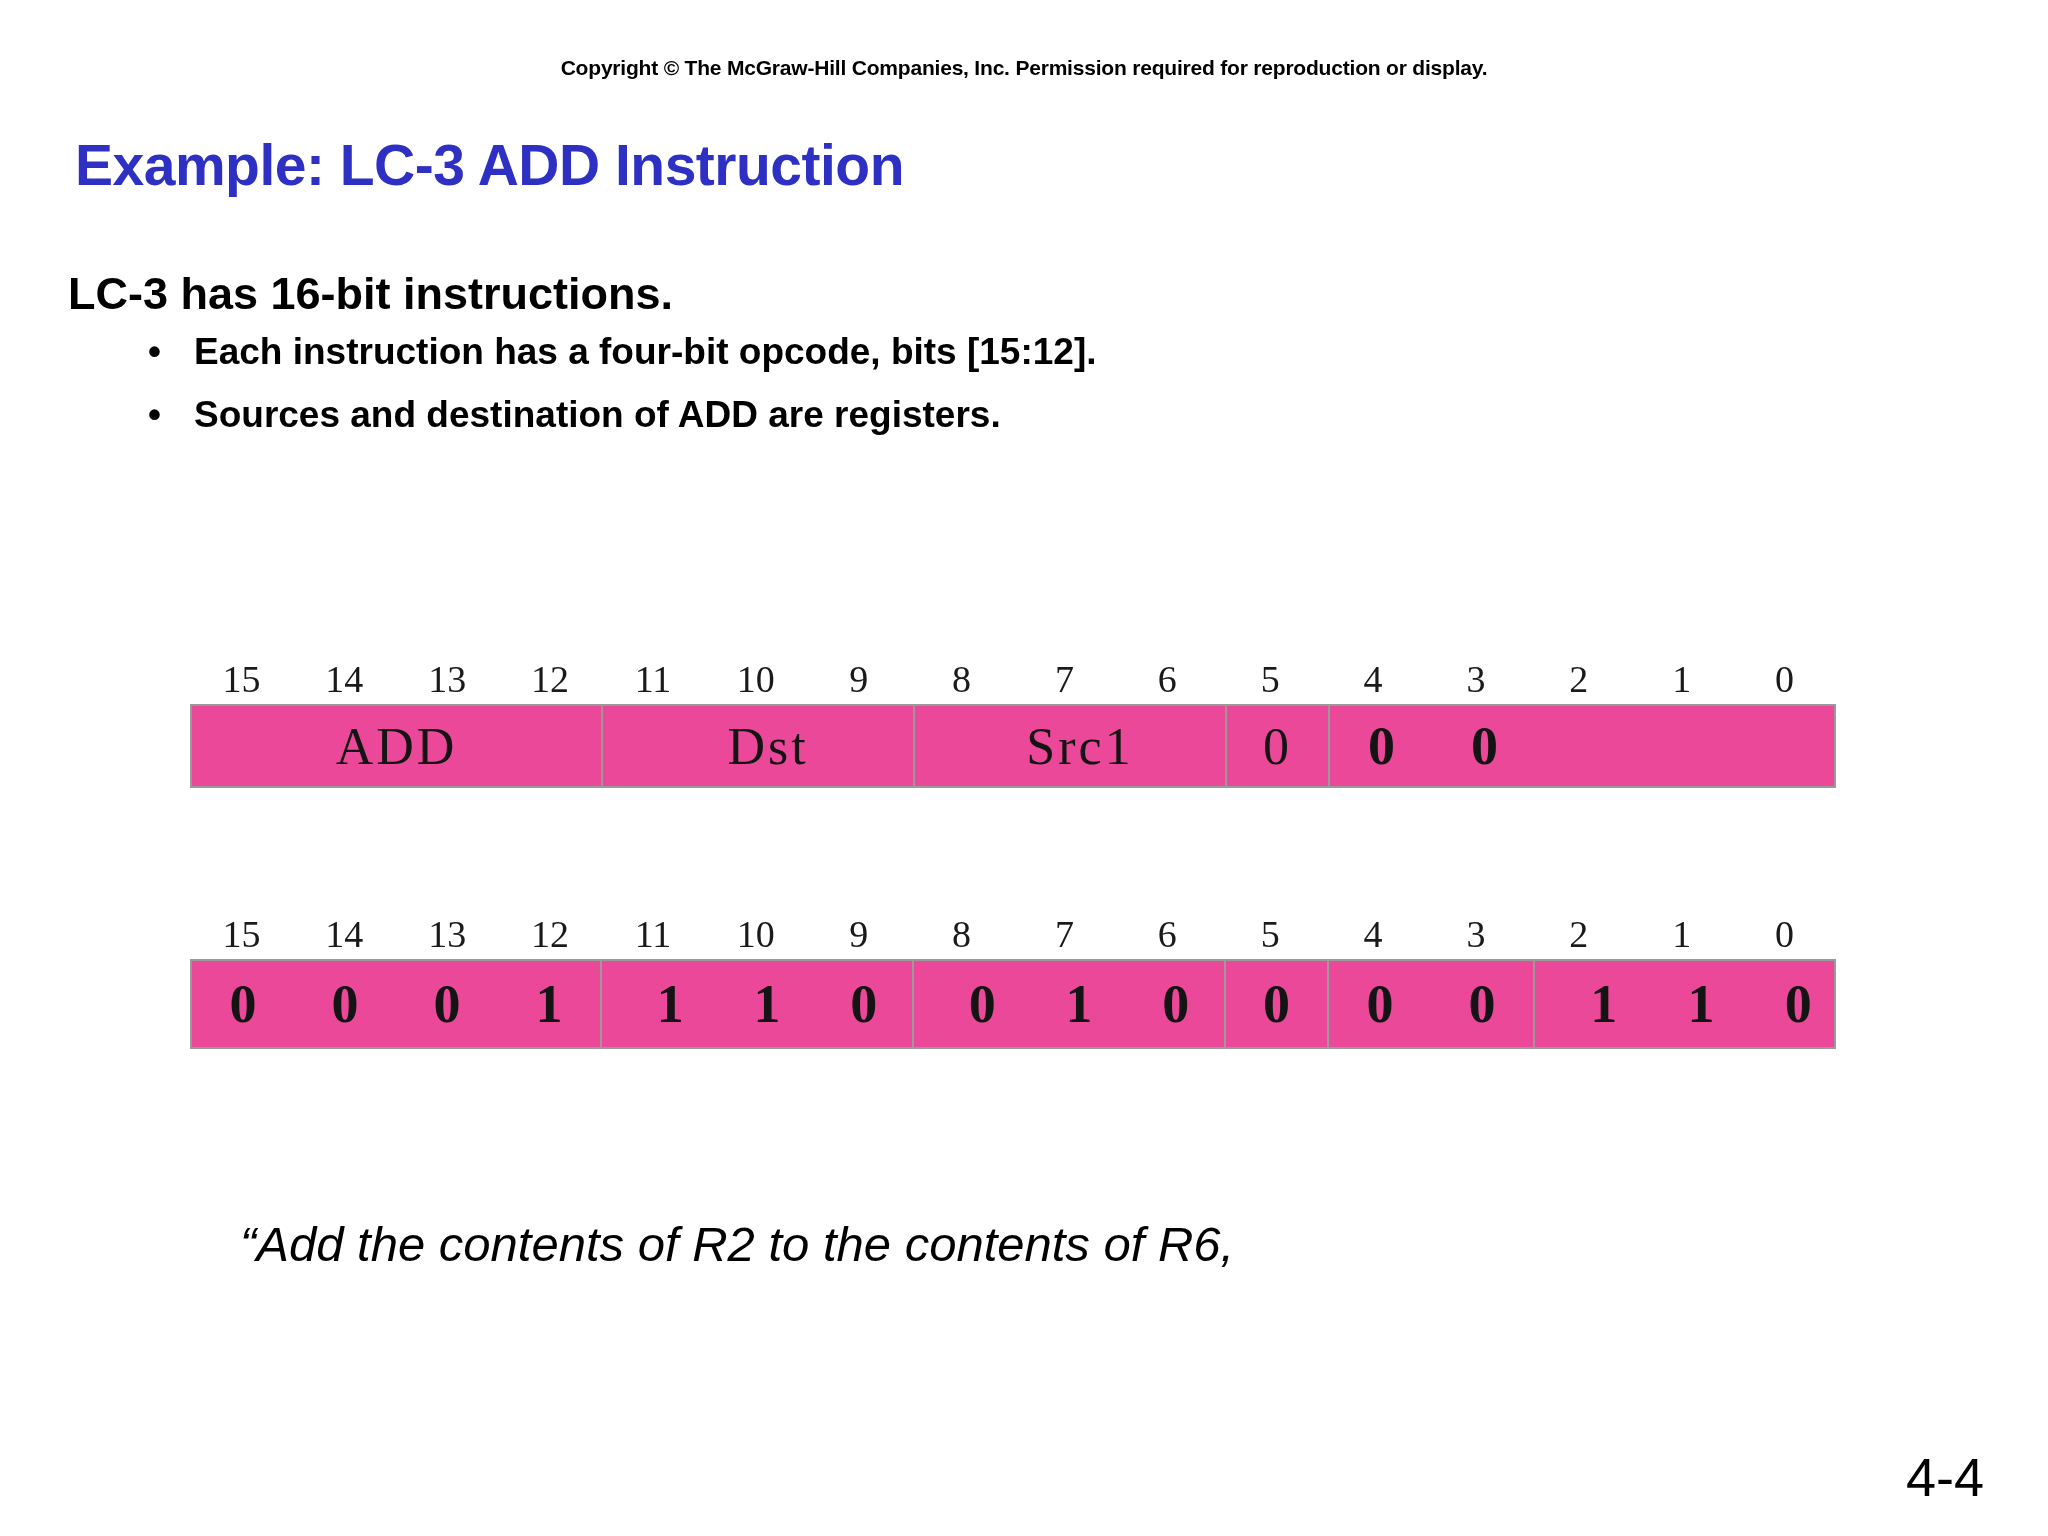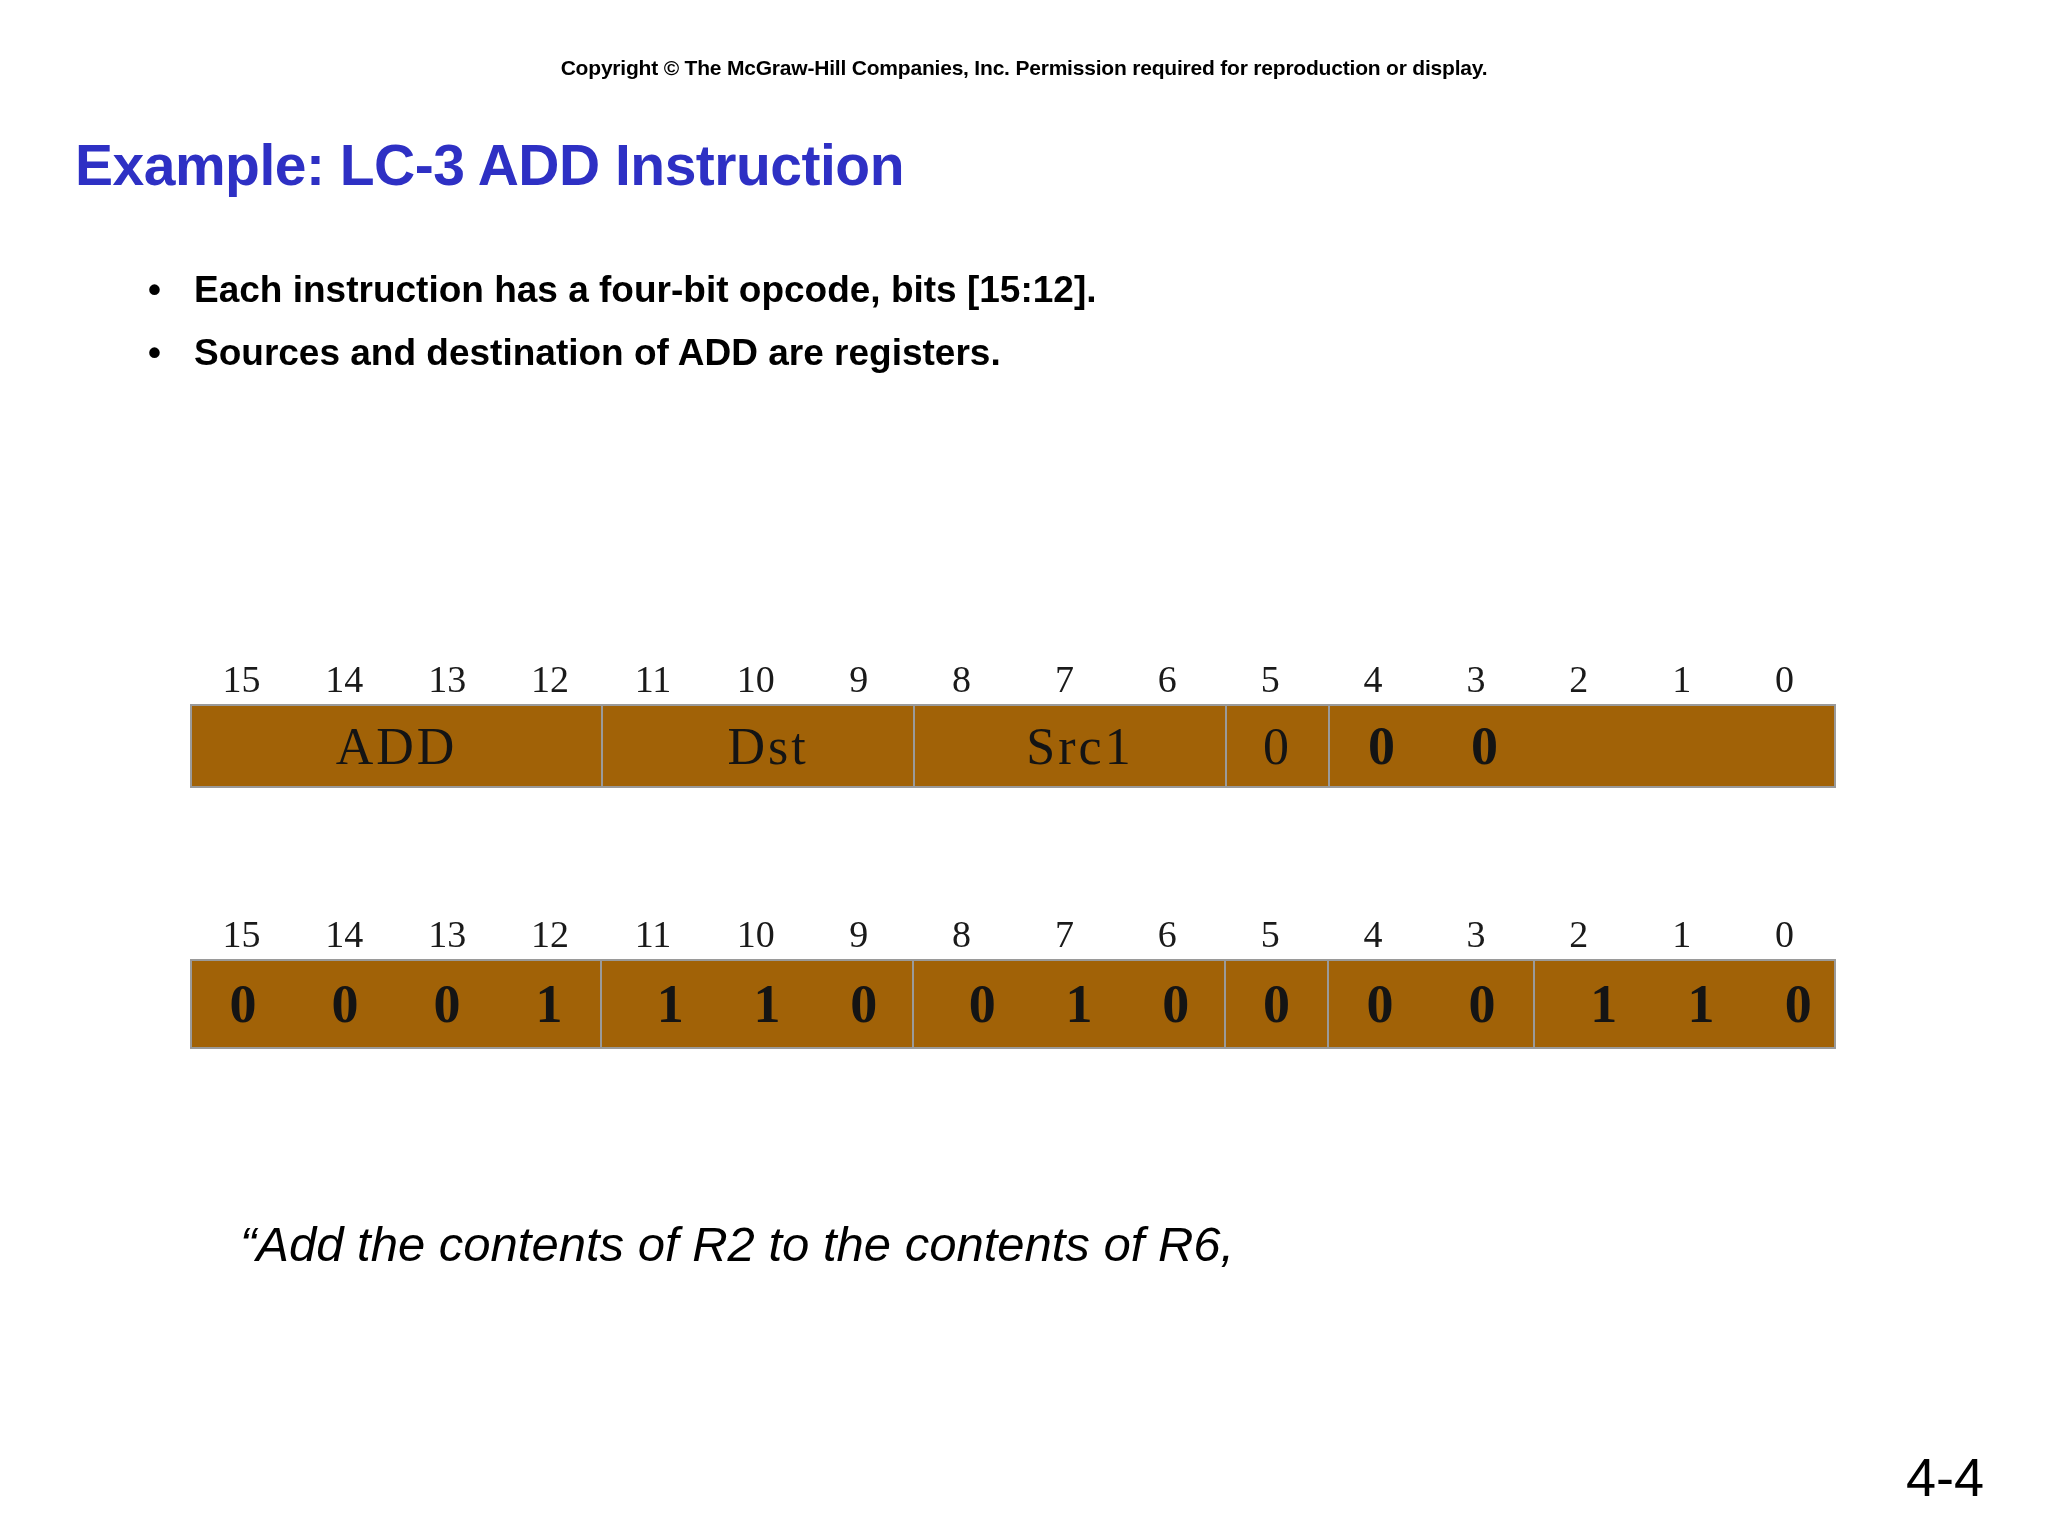--- a/index.html
+++ b/index.html
@@ -105,21 +105,21 @@
     text-align: center;
     line-height: 1;
   }
 
   .field-row {
     display: flex;
     width: 1646px;
     border: 2px solid #9a9a9a;
     border-right: 2px solid #9a9a9a;
     box-sizing: border-box;
-    background: #a16207;
+    background: #ec4899;
     height: 84px;
   }
   .field-row.tall { height: 90px; }
   .field {
     border-right: 2px solid #9a9a9a;
     box-sizing: border-box;
     display: flex;
     align-items: center;
     justify-content: center;
     font-family: "Liberation Serif", serif;
@@ -181,20 +181,23 @@
 </style>
 </head>
 <body>
 
 <div class="copyright">Copyright © The McGraw-Hill Companies, Inc.  Permission required for reproduction or display.</div>
 
 <div class="slide-title">Example: LC-3 ADD Instruction</div>
 
 <div class="body-block">
 
+  <div class="lvl1">
+    <span>LC-3 has 16-bit instructions.</span>
+  </div>
 
   <div class="lvl2">
     <span class="dot">•</span>
     <span>Each instruction has a four-bit opcode, bits [15:12].</span>
   </div>
 
 
   <div class="lvl2">
     <span class="dot">•</span>
     <span>Sources and destination of ADD are registers.</span>

